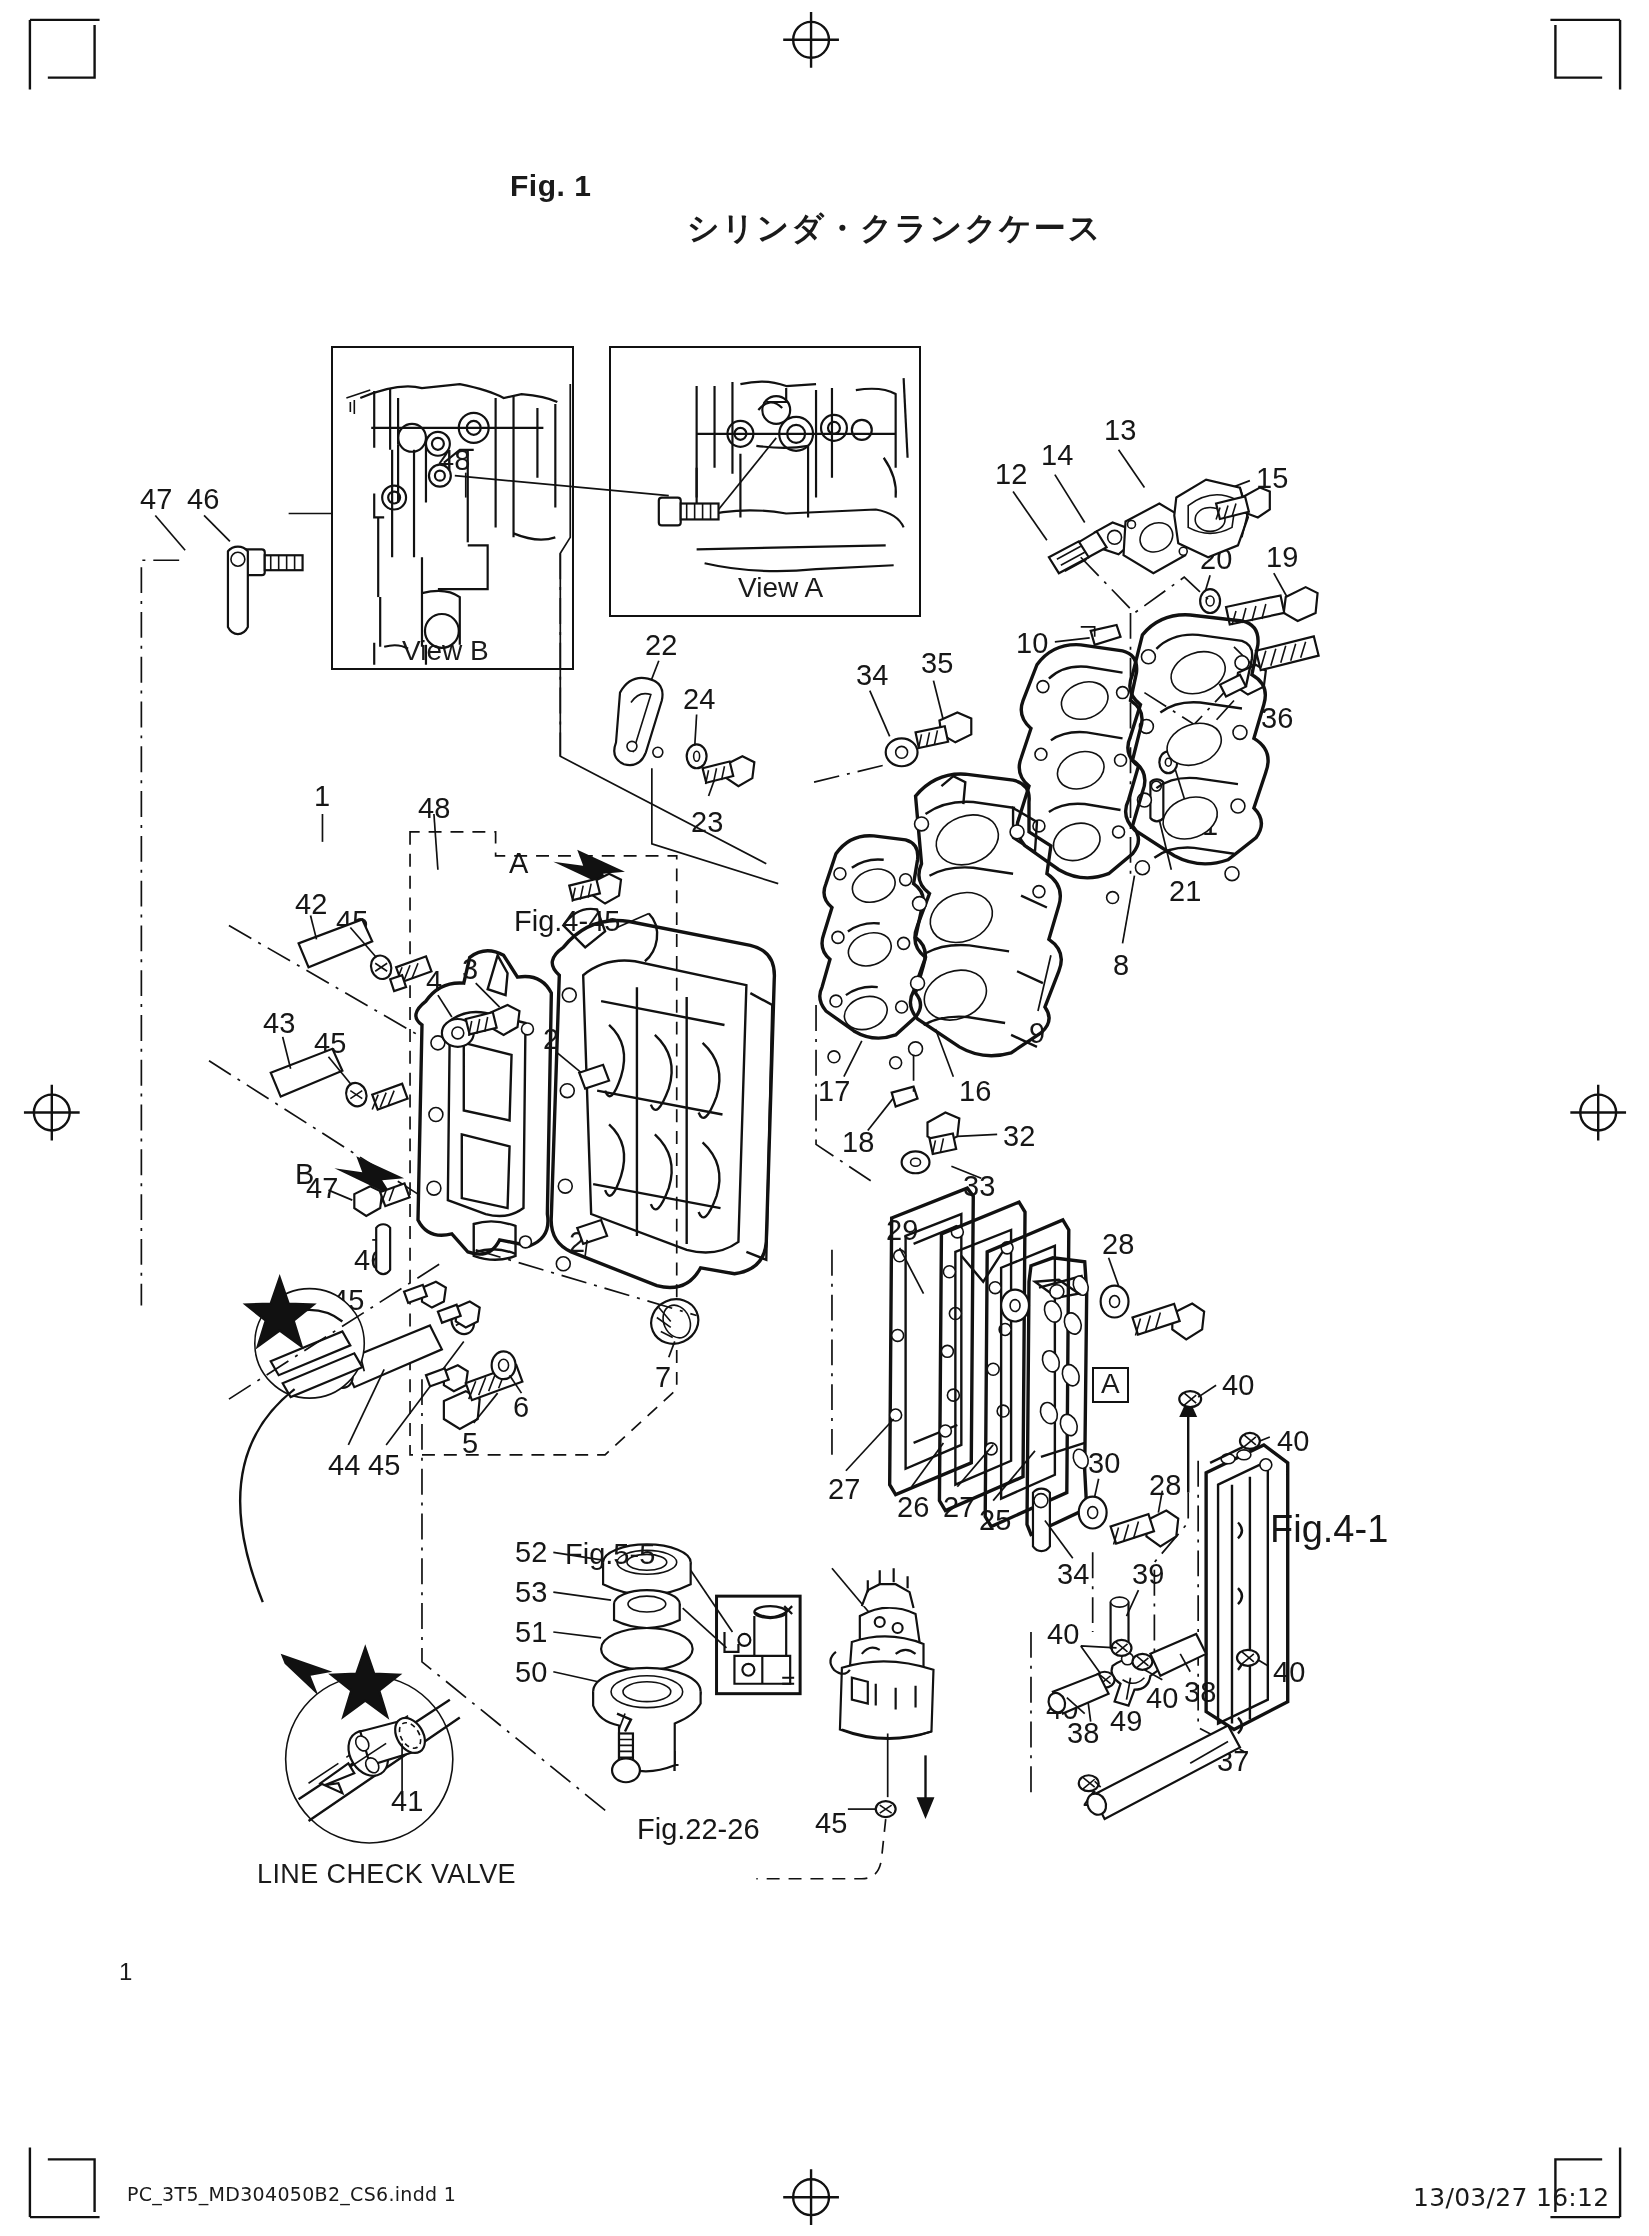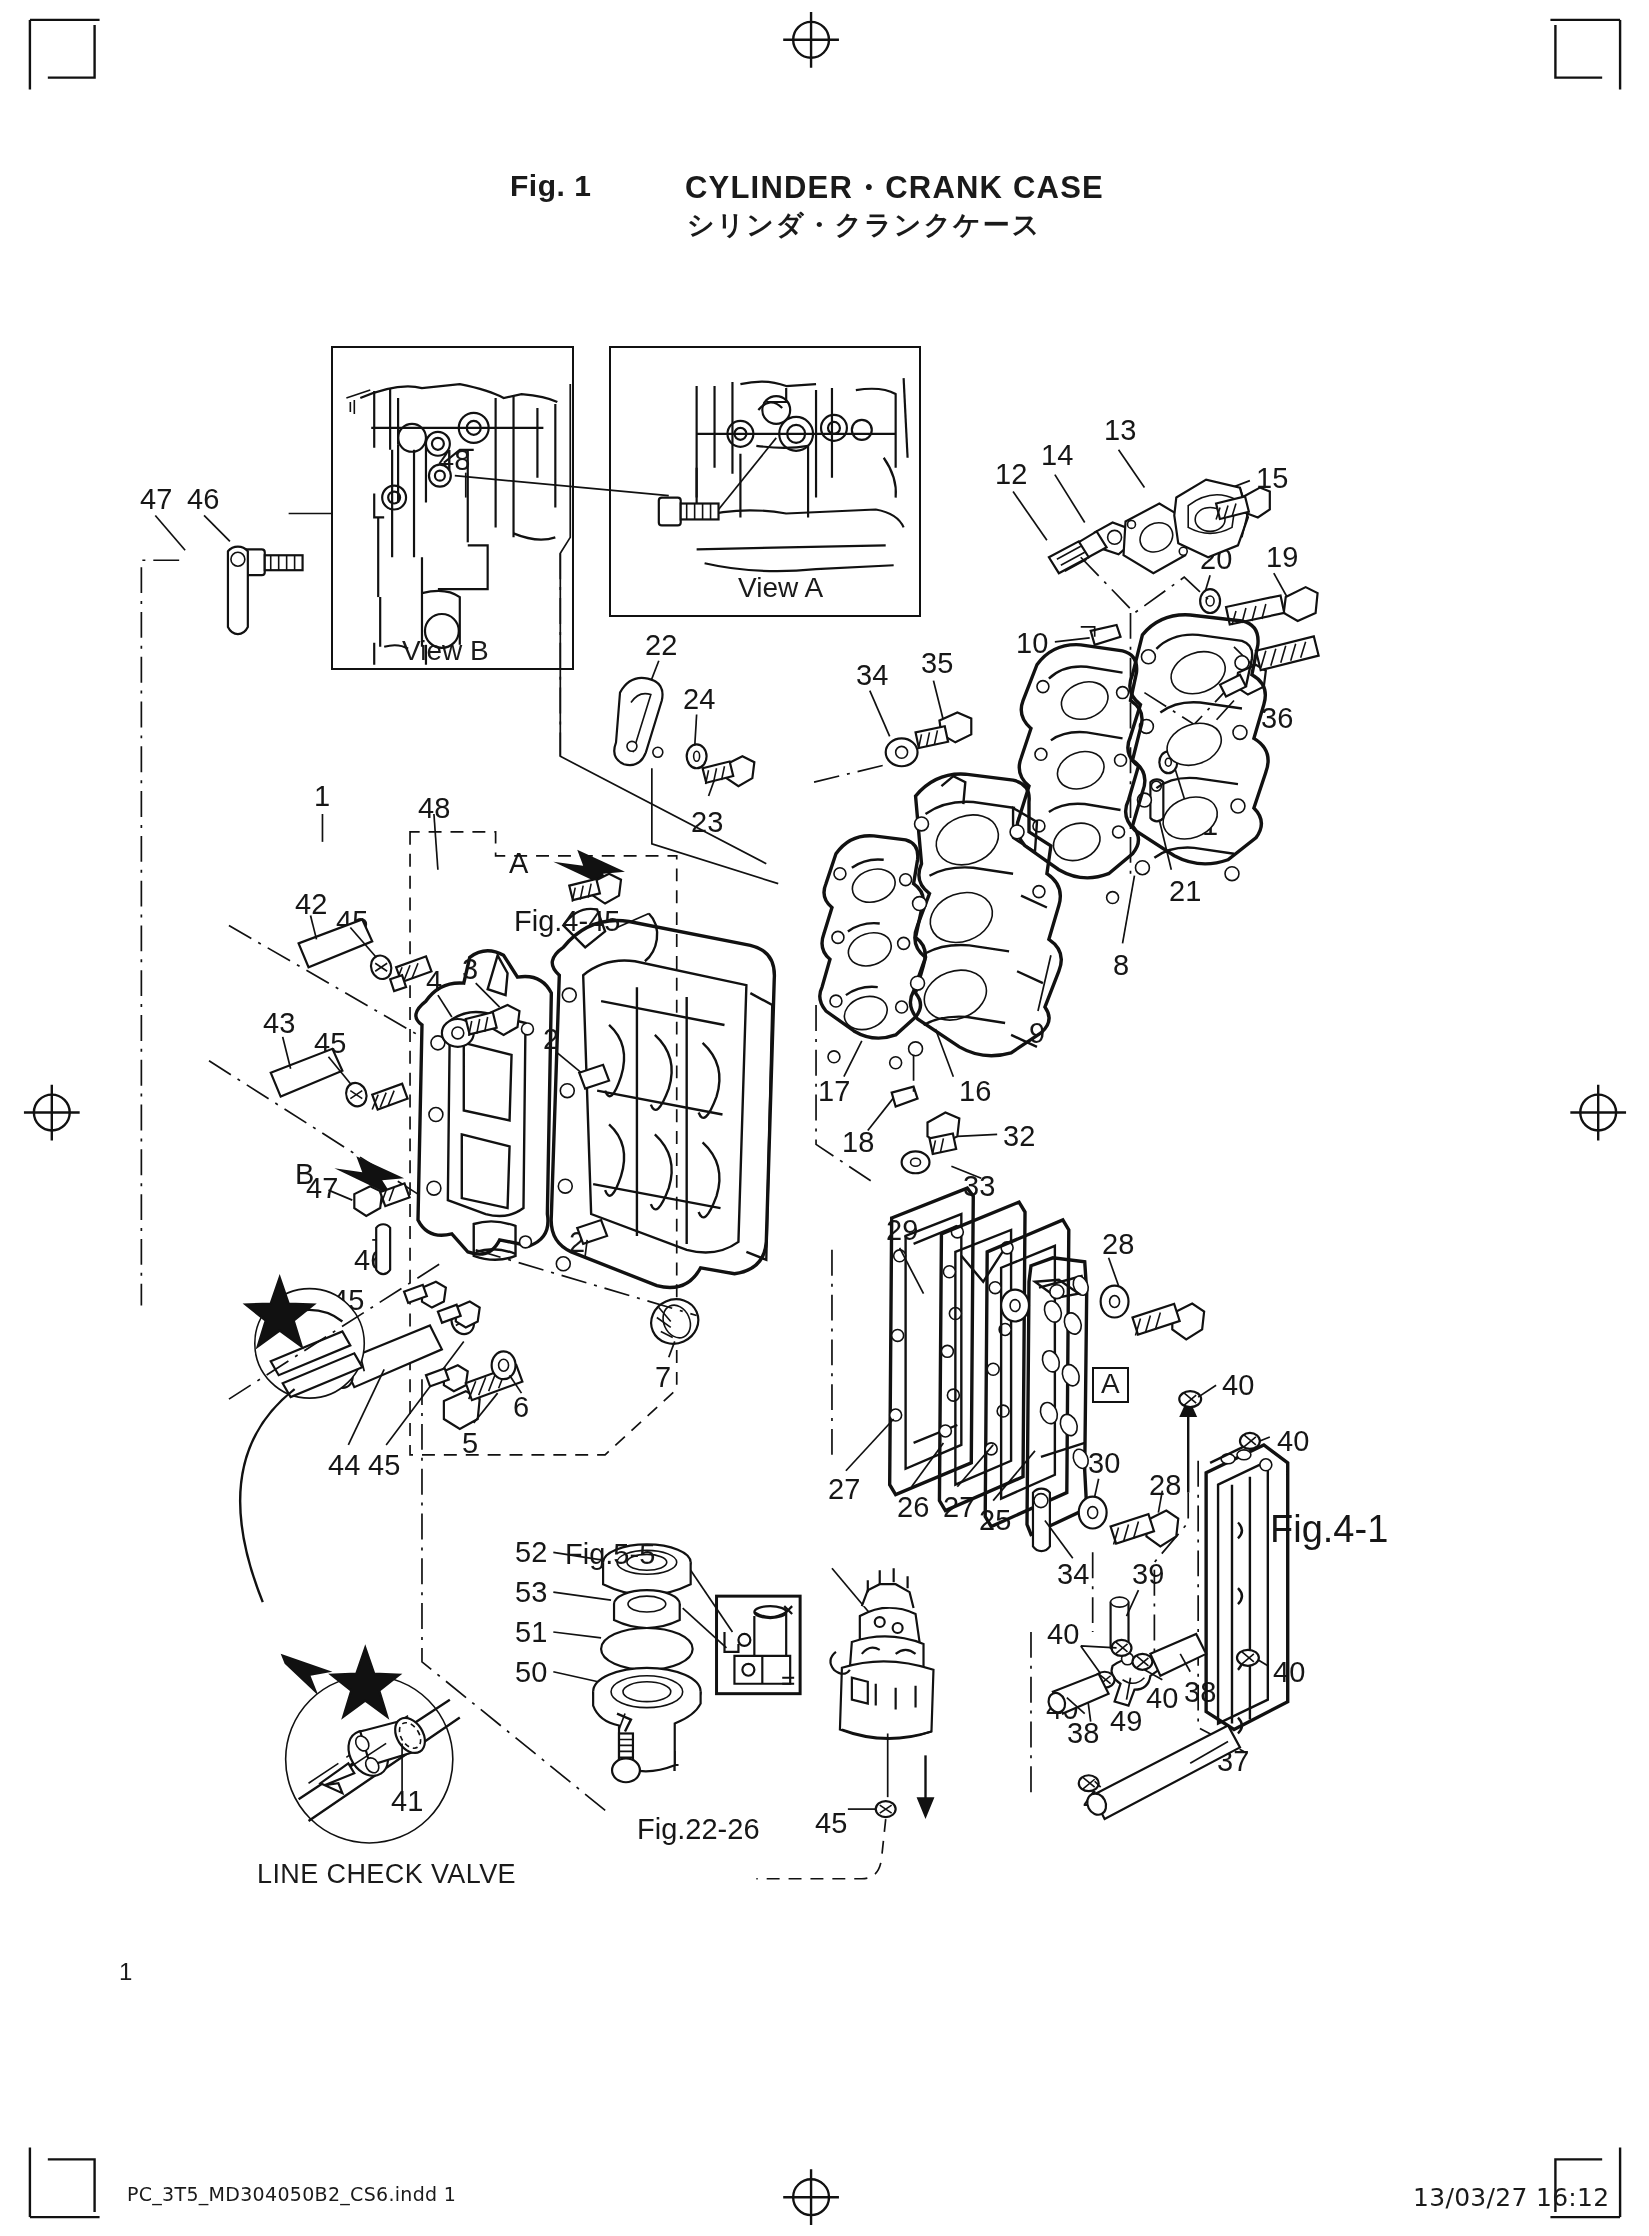--- a/index.html
+++ b/index.html
@@ -1,21 +1,21 @@
 <!DOCTYPE html>
 <html><head>
 <meta charset="utf-8">
 <style>
   html,body{margin:0;padding:0;background:#fff;}
   body{width:1650px;height:2237px;position:relative;font-family:"Liberation Sans",sans-serif;color:#1a1a1a;overflow:hidden;}
   #page{position:absolute;inset:0;width:1650px;height:2237px;}
   .lbl{position:absolute;font-family:"Liberation Sans",sans-serif;font-size:29px;font-weight:400;color:#161616;line-height:1;white-space:nowrap;}
   .ttl-fig{position:absolute;font-size:30px;font-weight:bold;letter-spacing:0.5px;}
   .ttl-main{position:absolute;font-size:31px;font-weight:bold;letter-spacing:1.2px;}
-  .ttl-jp{position:absolute;font-size:27px;font-weight:bold;letter-spacing:2px;font-family:Liberation Mono, monospace;}
+  .ttl-jp{position:absolute;font-size:32px;font-weight:bold;letter-spacing:2px;font-family:Liberation Mono, monospace;}
   .viewcap{position:absolute;font-size:28px;}
   .boxA{position:absolute;border:2.5px solid #111;padding:1px 7px 3px 7px;font-size:28px;line-height:1.0;background:#fff;}
   .inset{position:absolute;border:2.5px solid #111;background:#fff;}
   .footL{position:absolute;font-size:19px;font-family:"DejaVu Sans",sans-serif;letter-spacing:0.3px;}
   .footR{position:absolute;font-size:25px;font-family:"DejaVu Sans",sans-serif;letter-spacing:0.3px;}
   .pageno{position:absolute;font-size:24px;}
   .lcv-cap{position:absolute;font-size:27px;letter-spacing:0.4px;}
   svg{position:absolute;left:0;top:0;overflow:visible;}
   .s-thin{fill:none;stroke:#111;stroke-width:1.6;}
   .s-med{fill:none;stroke:#111;stroke-width:2.4;}
@@ -52,21 +52,20 @@
       <circle cx="815" cy="2208" r="18" fill="none"></circle>
       <path d="M815 2180 L815 2236 M787 2208 L843 2208"></path>
       <circle cx="52" cy="1118" r="18" fill="none"></circle>
       <path d="M52 1090 L52 1146 M24 1118 L80 1118"></path>
       <circle cx="1606" cy="1118" r="18" fill="none"></circle>
       <path d="M1606 1090 L1606 1146 M1578 1118 L1634 1118"></path>
     </g>
   </svg>
 
   <div class="ttl-fig" style="left:510px;top:169px;">Fig. 1</div>
-  <div class="ttl-main" style="left:685px;top:167px;">CYLINDER・CRANK CASE</div>
   <div class="ttl-jp" style="left:687px;top:207px;">シリンダ・クランクケース</div>
 
   <div class="inset" style="left:331px;top:346px;width:239px;height:320px;"></div>
   <div class="viewcap" style="left:402px;top:635px;">View B</div>
   <svg width="1650" height="2237" viewBox="0 0 1658 2248">
     <g class="s-reg">
       <path d="M362 400 Q400 384 424 390 L462 386 Q492 392 506 400 L524 396 Q548 398 560 404"></path>
       <path d="M376 393 L376 450 M392 390 L392 452 M400 400 L400 447"></path>
       <path d="M373 430 L546 430"></path>
       <circle cx="476" cy="430" r="15"></circle>

